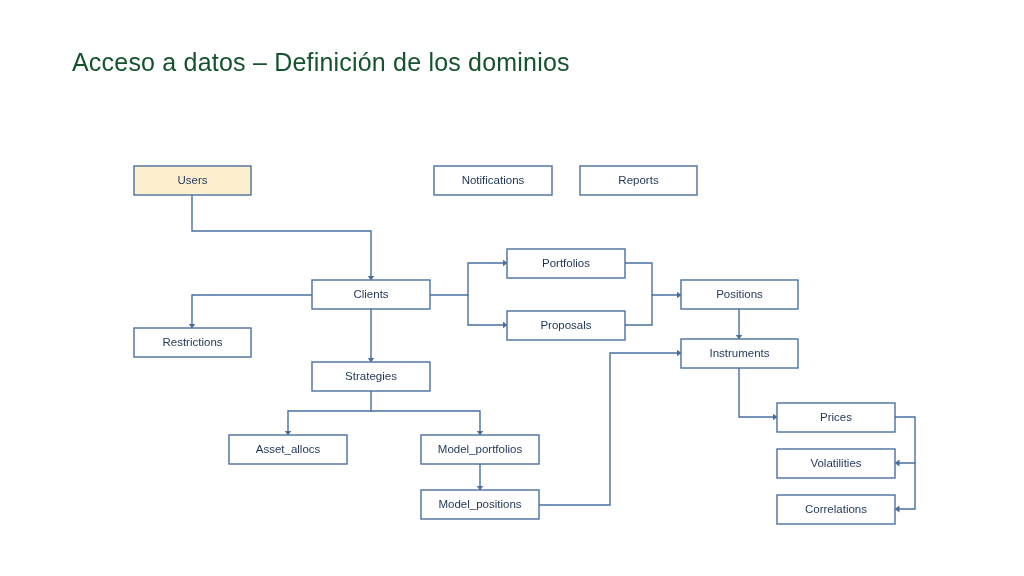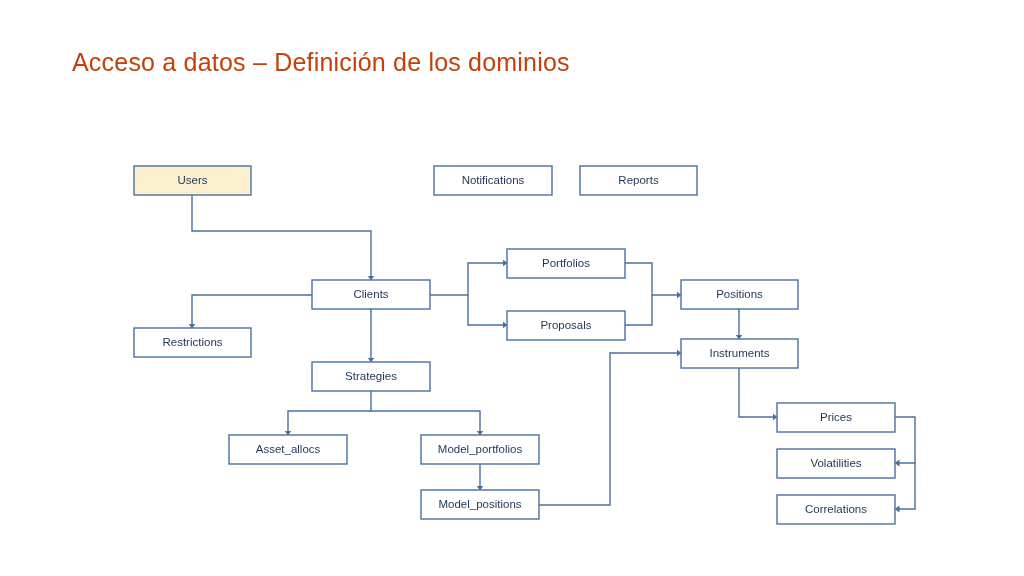--- a/index.html
+++ b/index.html
@@ -20,21 +20,21 @@
     inset: 0;
     background: #ffffff;
   }
   #slide-title {
     position: absolute;
     left: 72px;
     top: 48px;
     font-size: 25px;
     font-weight: 400;
     letter-spacing: 0.2px;
-    color: #c2410c;
+    color: #14532d;
     white-space: nowrap;
   }
   #diagram-svg {
     position: absolute;
     left: 0;
     top: 0;
   }
   .edge {
     fill: none;
     stroke: #4a6f9e;

